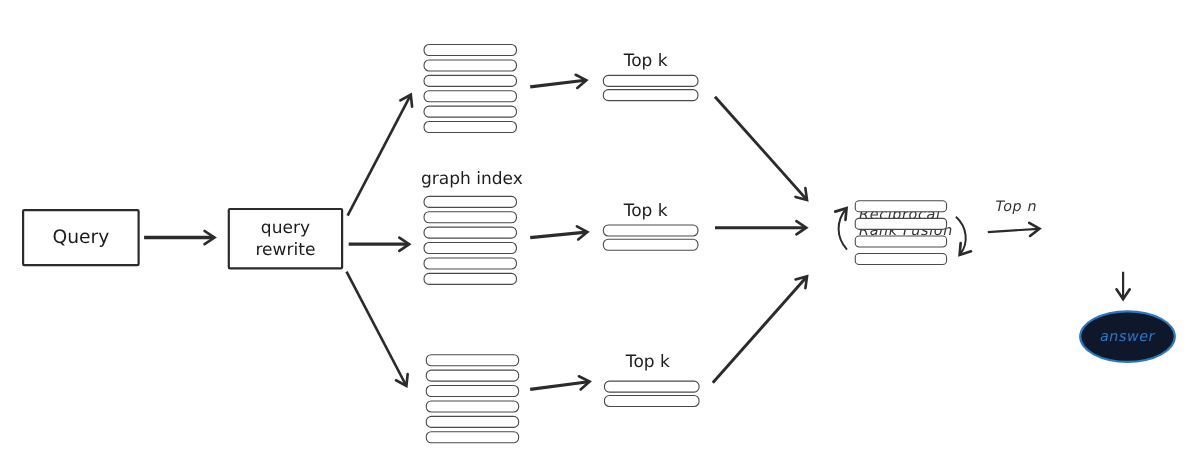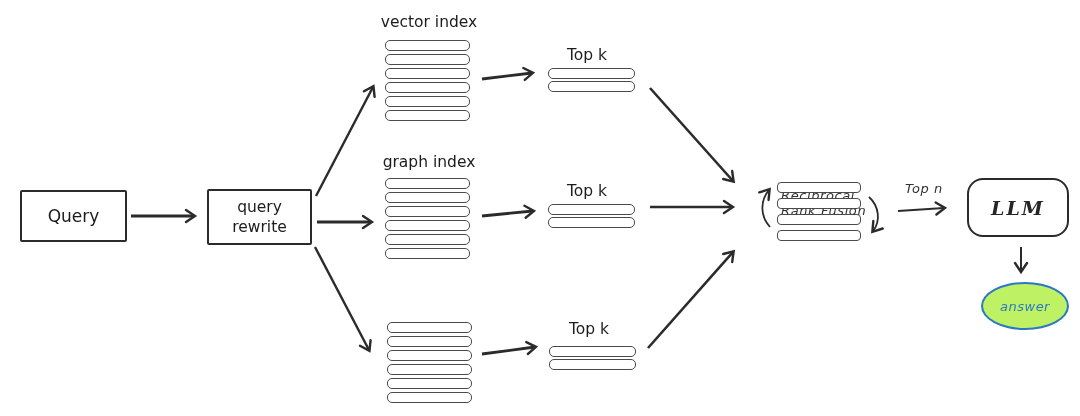--- a/index.html
+++ b/index.html
@@ -26,21 +26,21 @@
   #node-rewrite{left:207px;top:189px;width:101px;height:52px;font-size:15.5px;line-height:20px;}
   #node-rewrite span{display:block;width:60px;}
   #node-llm{left:967px;top:178px;width:98px;height:55px;border-radius:16px;}
   #node-llm span{
     font-family:"DejaVu Serif", serif;
     font-style:italic;font-weight:bold;font-size:19px;letter-spacing:2px;color:#262626;
   }
   #node-answer{
     position:absolute;left:981px;top:282px;width:84px;height:44px;
     border:2px solid #2b78c5;border-radius:50%;
-    display:flex;align-items:center;justify-content:center;background:#bef264;
+    display:flex;align-items:center;justify-content:center;background:#0f172a;
   }
   #node-answer span{
     color:#2b78c5;font-style:italic;font-size:13px;letter-spacing:0.5px;
   }
 
   
   .stack{position:absolute;display:flex;flex-direction:column;gap:3px;}
   .bar{
     height:9px;
     border:1.6px solid #4a4a4a;
@@ -99,28 +99,24 @@
     <path d="M898,211 L944,208" stroke="#2b2b2b" stroke-width="2" fill="none" marker-end="url(#ah)"></path>
     <path d="M1021,247 V271" stroke="#2b2b2b" stroke-width="2" fill="none" marker-end="url(#ah)"></path>
   </svg>
 
   <div class="node" id="node-query">
     <span>Query</span>
   </div>
   <div class="node" id="node-rewrite">
     <span>query rewrite</span>
   </div>
-  <div class="node" id="node-llm">
-    <span>LLM</span>
-  </div>
   <div id="node-answer">
     <span>answer</span>
   </div>
 
-  <div class="lbl" id="lbl-vector">vector index</div>
   <div class="lbl" id="lbl-graph">graph index</div>
 
   <div class="stack" id="stack-vector">
       <div class="bar"></div>
       <div class="bar"></div>
       <div class="bar"></div>
       <div class="bar"></div>
       <div class="bar"></div>
       <div class="bar"></div>
     </div>

